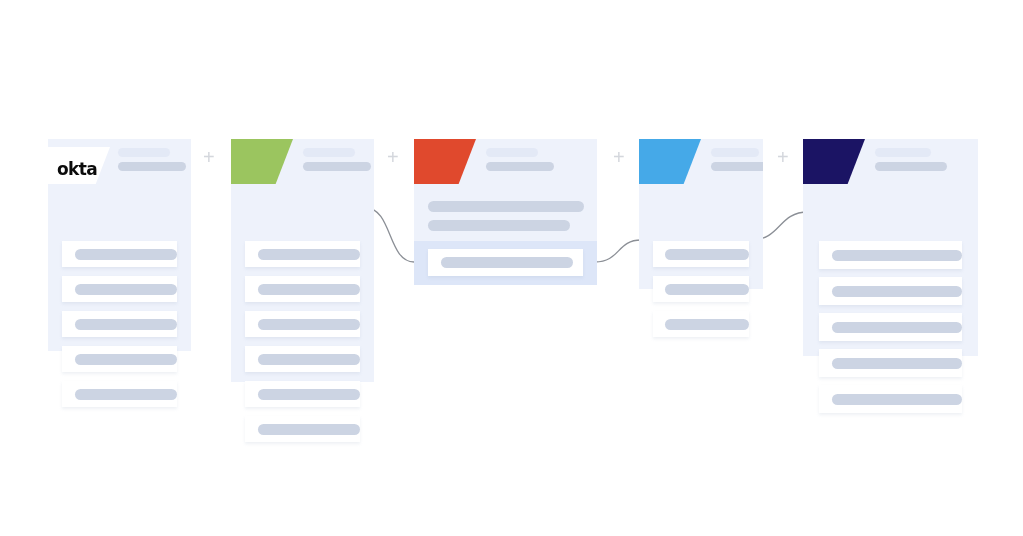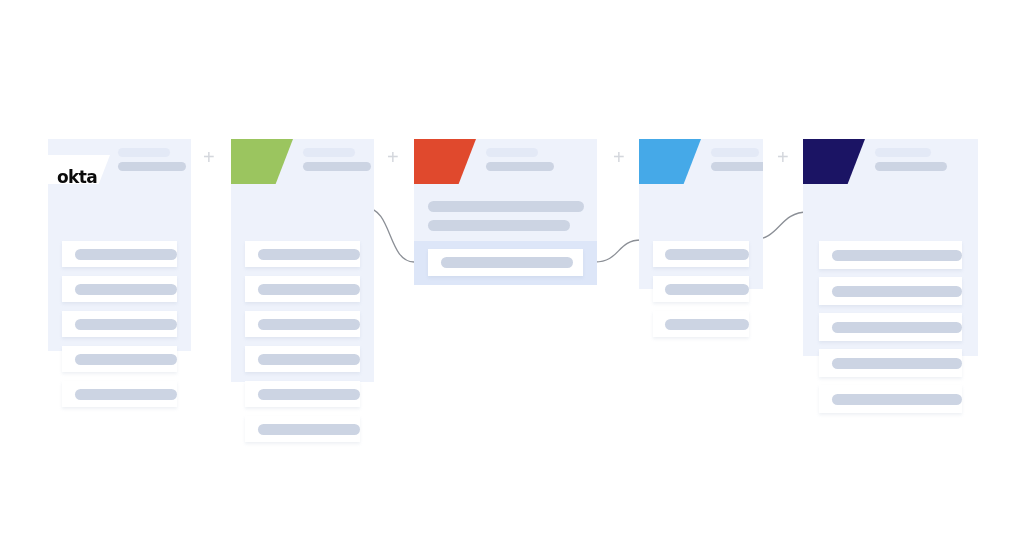--- a/index.html
+++ b/index.html
@@ -40,21 +40,21 @@
     left: 0;
     top: 0;
     height: 45px;
     width: 62px;
     clip-path: polygon(0 0, 100% 0, 72% 100%, 0 100%);
   }
 
   .brand-wordmark {
     position: absolute;
     left: 0;
-    top: 16px;
+    top: 8px;
     height: 45px;
     width: 62px;
     background: #ffffff;
     clip-path: polygon(0 0, 100% 0, 72% 100%, 0 100%);
     display: flex;
     align-items: center;
     justify-content: flex-start;
     padding-left: 9px;
     box-sizing: border-box;
   }

